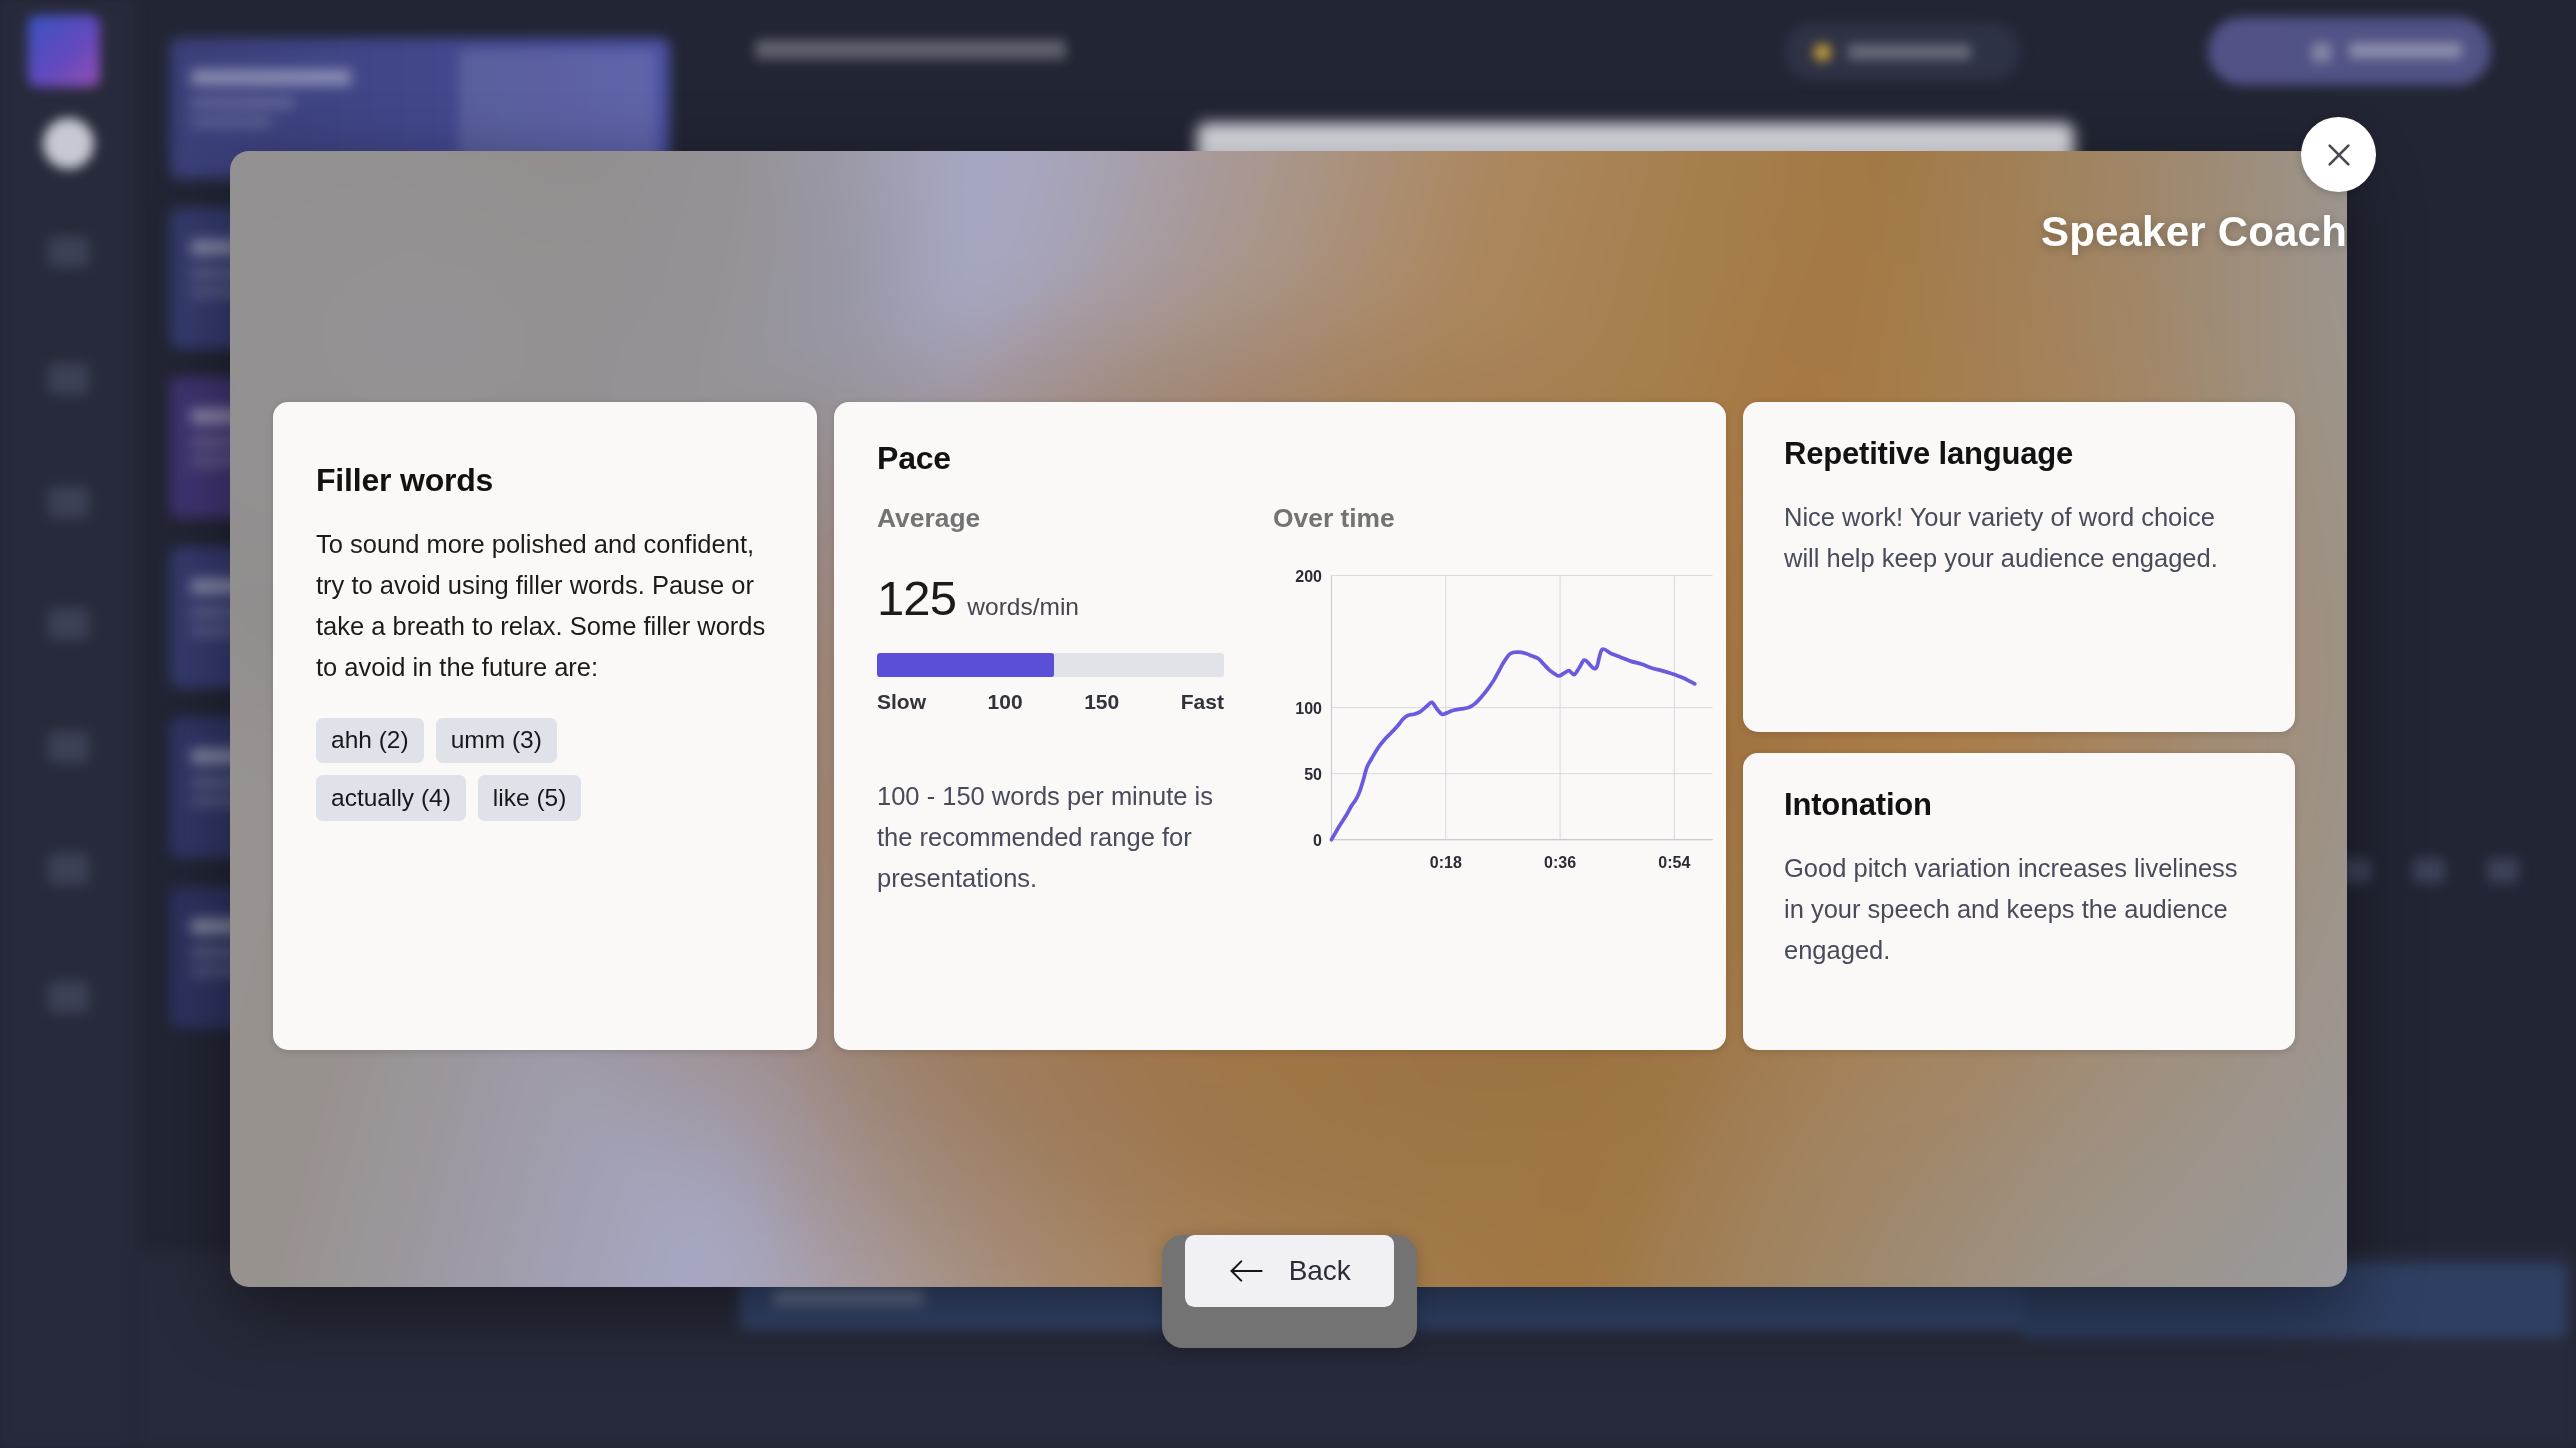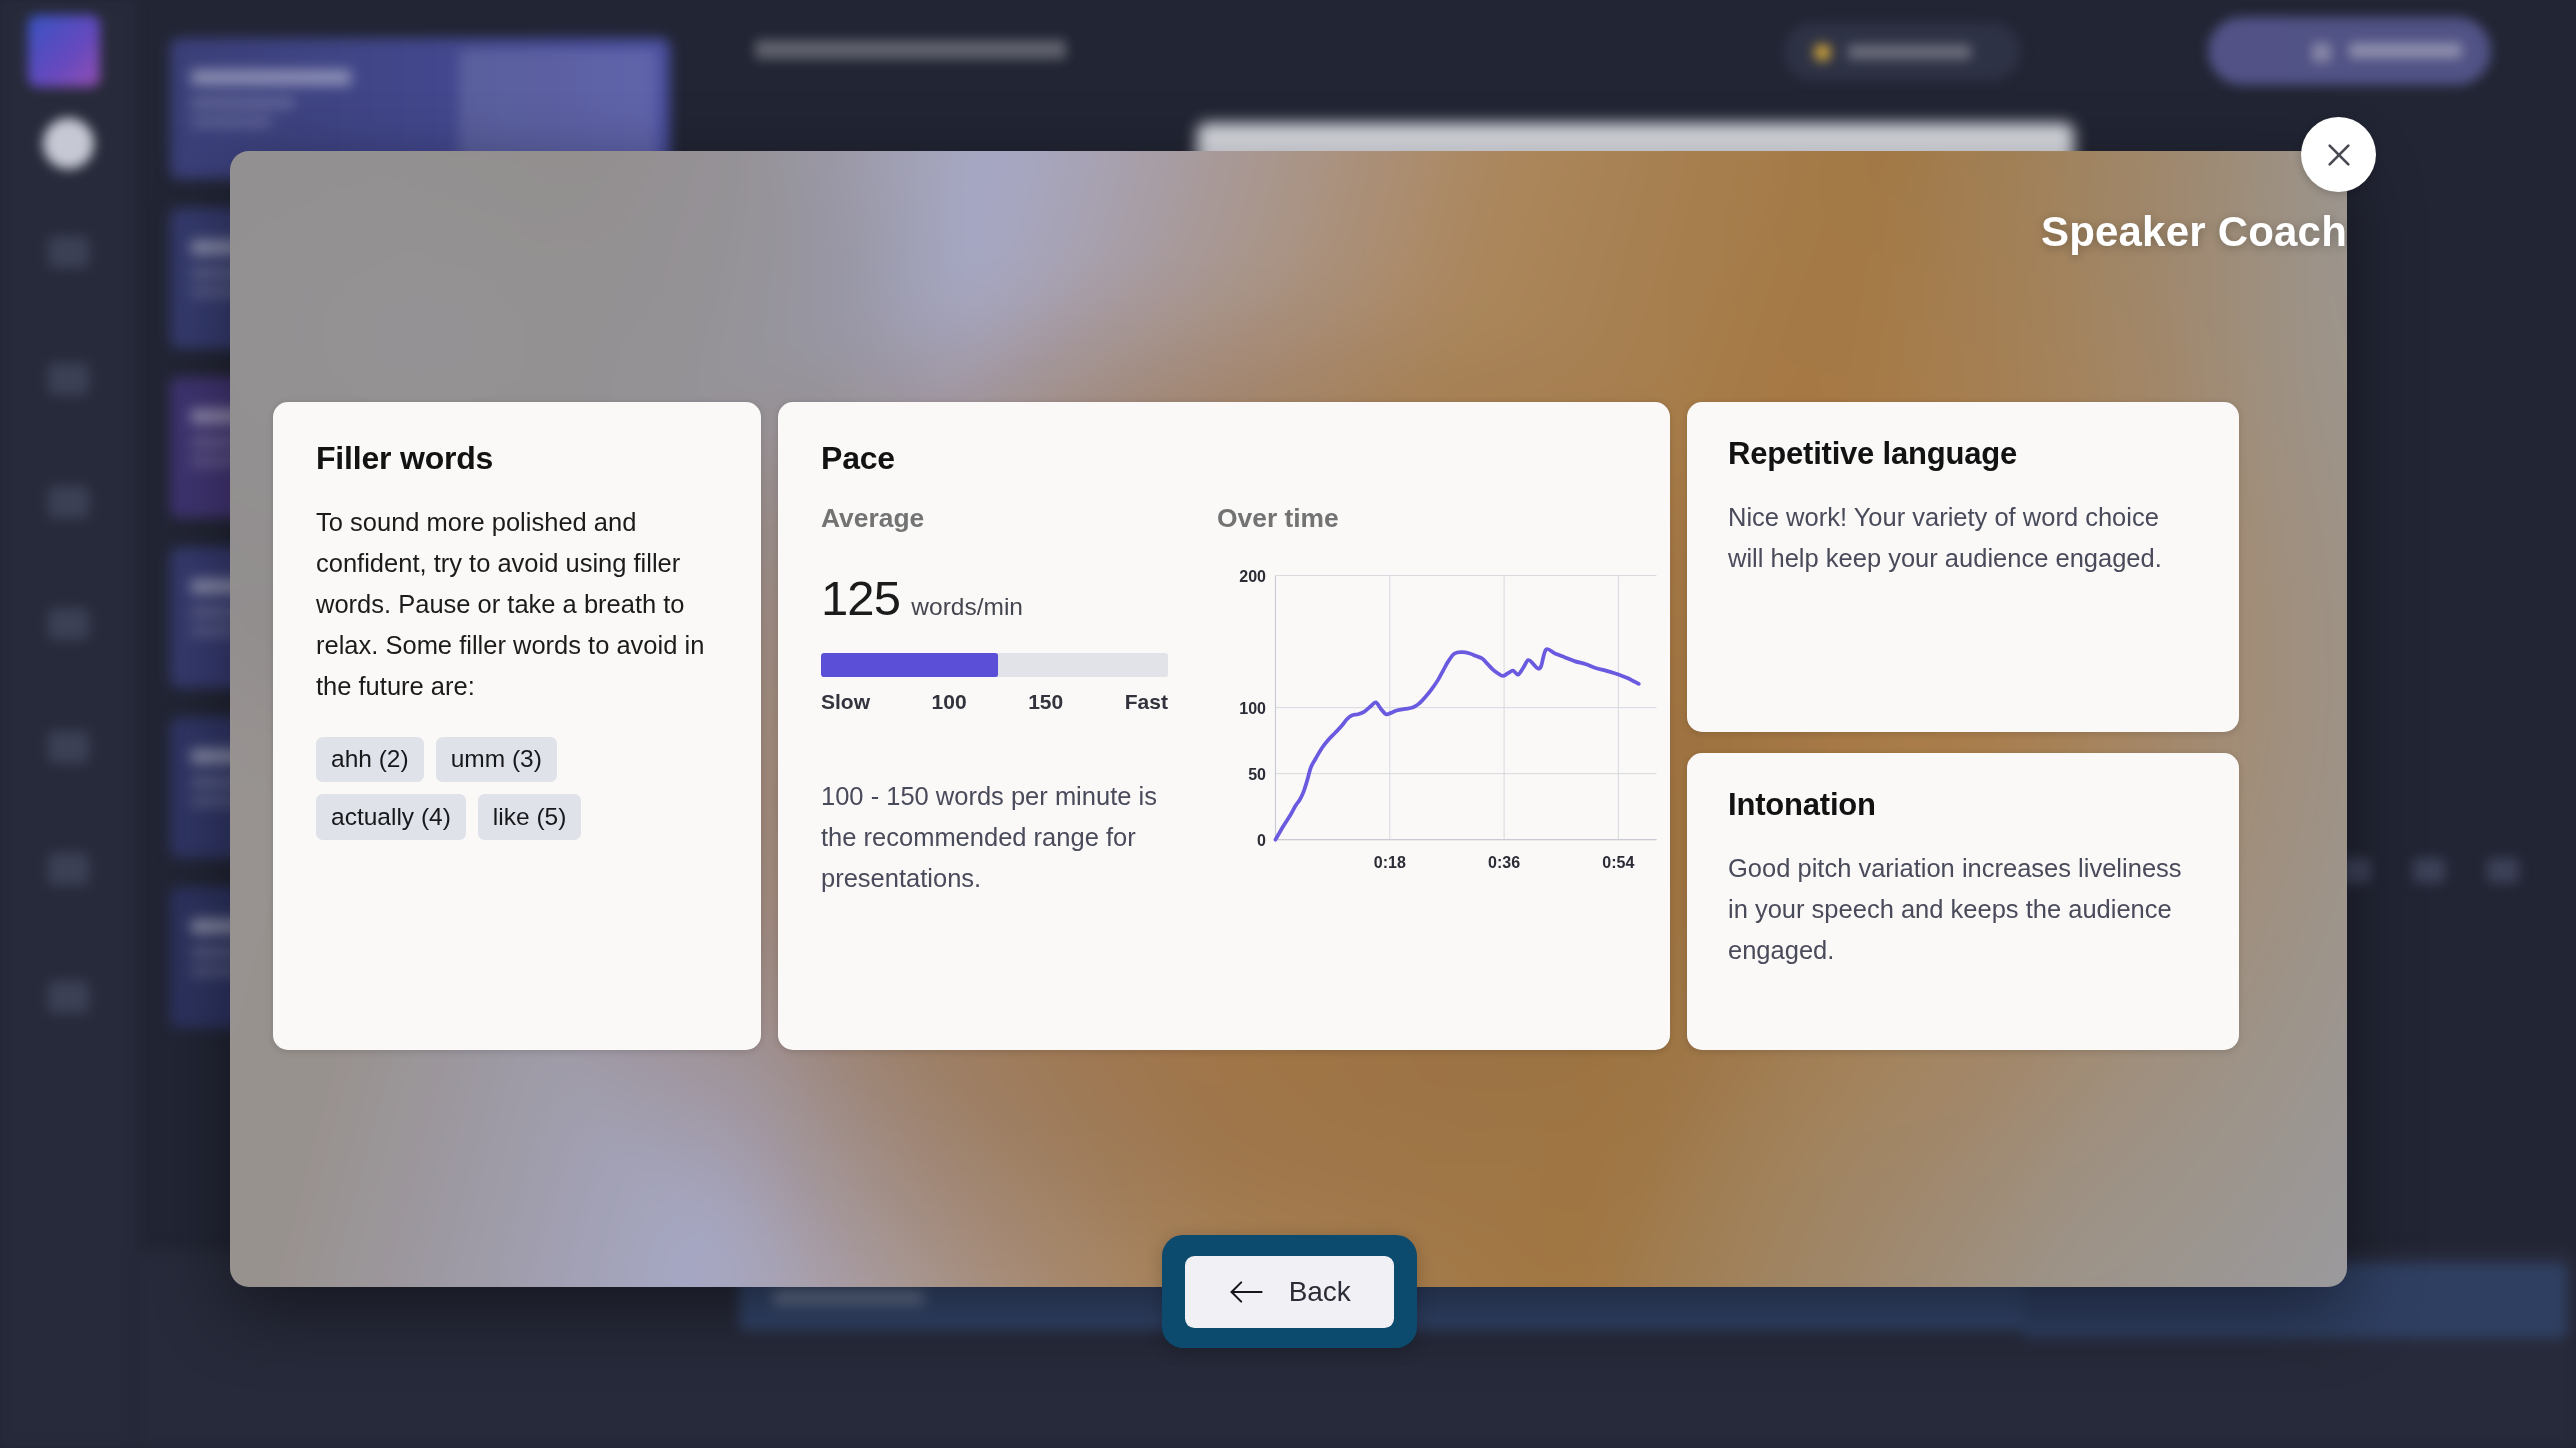--- a/index.html
+++ b/index.html
@@ -107,21 +107,21 @@
 
   
   .cards {
     position:absolute; left:43px; right:43px; top:251px; height:396px;
     display:flex; gap:17px;
   }
   .card {
     background:#faf9f8; border-radius:15px;
     box-shadow:0 1.9px 7.5px rgba(0,0,0,.13);
   }
-  .card-filler  { width:488px; height:648px; padding:38px 43px; }
+  .card-filler  { width:544px; height:648px; padding:60px 43px; }
   .card-pace    { width:892px; height:648px; padding:38px 43px; }
   .col-right    { width:552px; height:648px; display:flex; flex-direction:column; gap:21px; }
   .card-intonation { height:297px; padding:34px 41px; }
   .card-repetitive { height:330px; padding:34px 41px; }
 
   .card h3 { font-size:32px; font-weight:700; color:#121212; letter-spacing:-0.2px; }
   .card-intonation h3, .card-repetitive h3 { font-size:31px; }
   .body-dark { margin-top:24.5px; font-size:25.5px; line-height:41px; color:#1b1b1b; }
   .body-gray { margin-top:24.5px; font-size:25.5px; line-height:41px; color:#494a5a; }
 
@@ -144,22 +144,22 @@
   .bar-fill { position:absolute; left:0; top:0; bottom:0; background:#5a4fd6; border-radius:2.8px; }
   .scale { margin-top:12.3px; width:347px; display:flex; justify-content:space-between; font-size:21px; font-weight:700; color:#32333d; }
   .pace-note { margin-top:62px; font-size:25.5px; line-height:41px; color:#494a5a; }
 
   .chart-wrap { margin-top:34px; position:relative; width:448px; height:316px; }
   .chart-wrap svg { display:block; }
 
   
   .back-dock {
     position:absolute; left:1162px; top:1235px; width:255px; height:113px;
-    background:#0c4a6e; border-radius:21px; z-index:25;
-    display:flex; align-items:center; justify-content:center;
+    background:#737373; border-radius:21px; z-index:25;
+    display:flex; justify-content:center;
     box-shadow:0 3.8px 17px rgba(0,0,0,.2);
   }
   .back-btn {
     width:209px; height:72px; background:#f0f0f5; border:none; border-radius:9.4px;
     display:flex; align-items:center; justify-content:center; gap:24.5px;
     font-family:"Liberation Sans", sans-serif; font-size:28px; color:#2b2c36;
     cursor:pointer;
   }
   .back-btn svg { width:36px; height:28px; }
 </style>

